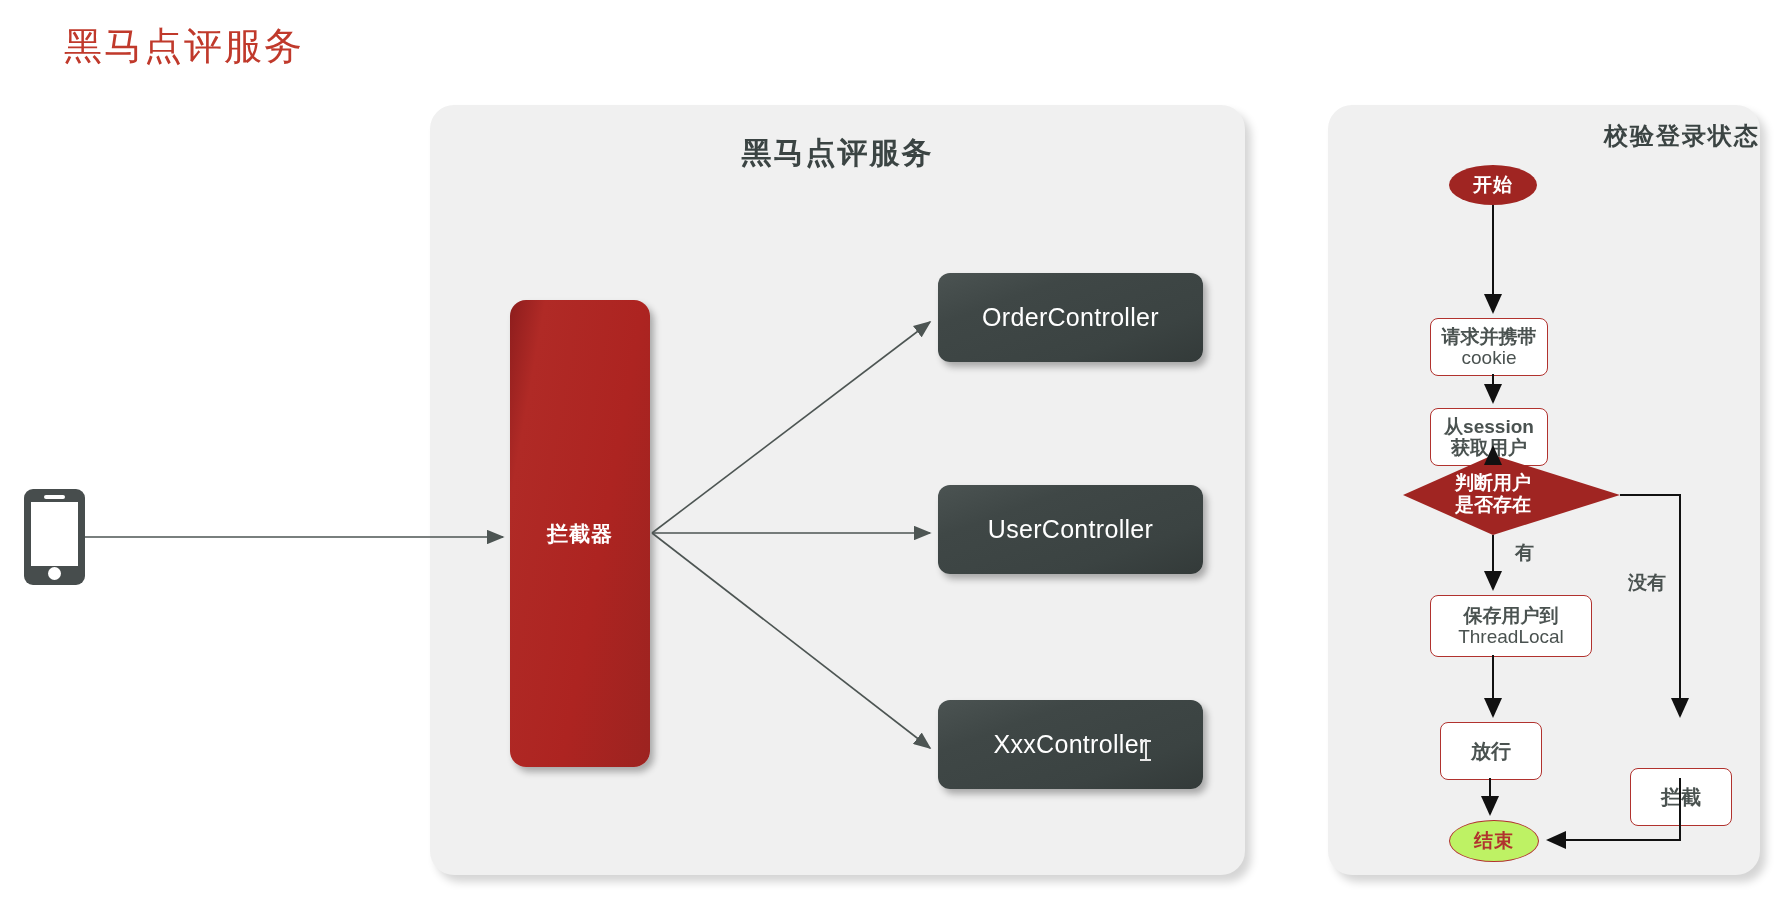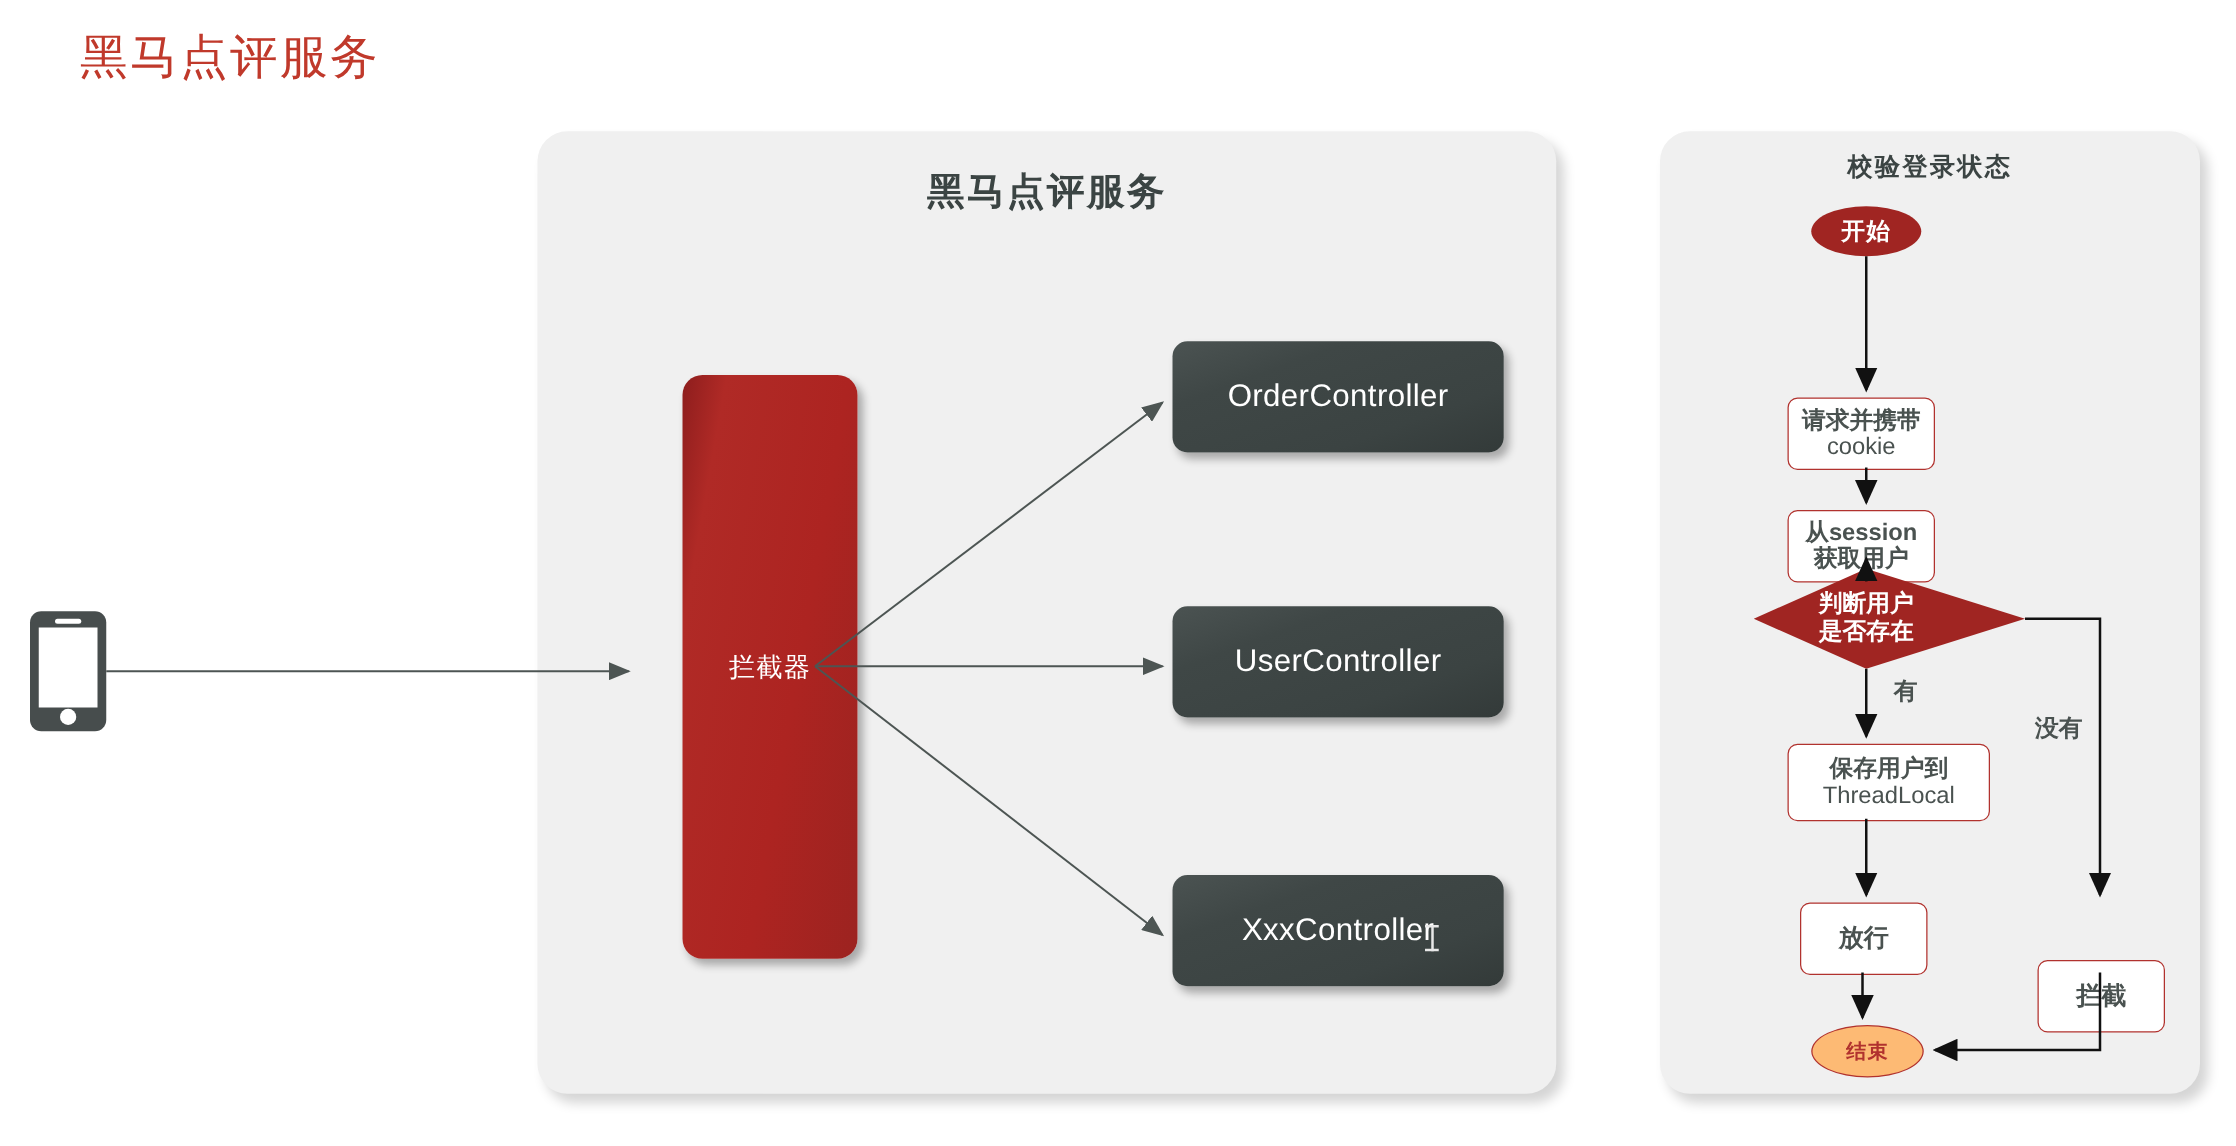--- a/index.html
+++ b/index.html
@@ -22,37 +22,37 @@
     position:absolute;background:#f0f0f0;border-radius:24px;
     box-shadow:6px 7px 9px rgba(0,0,0,.17);
   }
   #panel-service{left:430px;top:105px;width:815px;height:770px;}
   #panel-flow{left:1328px;top:105px;width:432px;height:770px;}
   .panel-title{
     position:absolute;left:0;right:0;text-align:center;
     font-weight:bold;color:#3b4443;white-space:nowrap;
   }
   #panel-service .panel-title{top:28px;font-size:30px;letter-spacing:2px;}
-  #panel-flow .panel-title{top:15px;font-size:20px;letter-spacing:2px;}
+  #panel-flow .panel-title{top:15px;font-size:24px;letter-spacing:2px;text-align:right;}
 
   
   #phone-icon{position:absolute;left:24px;top:489px;width:61px;height:96px;}
   .ph-body{position:absolute;inset:0;background:#474d4d;border-radius:9px;}
   .ph-screen{position:absolute;left:7px;top:13px;right:7px;bottom:19px;background:#fff;}
   .ph-speaker{position:absolute;left:20px;top:6px;width:21px;height:4px;background:#fff;border-radius:2px;}
   .ph-home{position:absolute;left:24px;bottom:5px;width:13px;height:13px;background:#fff;border-radius:50%;}
 
   
   .interceptor{
     position:absolute;left:510px;top:300px;width:140px;height:467px;
     border-radius:16px;
     background:linear-gradient(100deg,#8d1d1d 0%,#b02a26 16%,#ad2421 60%,#9c2320 100%);
     box-shadow:4px 5px 7px rgba(0,0,0,.30);
     display:flex;align-items:center;justify-content:center;
-    color:#fff;font-weight:normal;font-size:21px;letter-spacing:1px;margin-left:36px;
+    color:#fff;font-weight:bold;font-size:21px;letter-spacing:1px;
   }
   .ctrl-box{
     position:absolute;width:265px;height:89px;border-radius:12px;
     background:linear-gradient(160deg,#4b5352 0%,#3f4746 28%,#3b4342 72%,#333a39 100%);
     box-shadow:4px 5px 7px rgba(0,0,0,.30);
     display:flex;align-items:center;justify-content:center;
     color:#fff;font-size:25px;letter-spacing:.3px;
   }
   #box-order{left:938px;top:273px;}
   #box-user{left:938px;top:485px;}
@@ -83,21 +83,21 @@
   #fn-threadlocal{left:1430px;top:595px;width:160px;height:60px;}
   #fn-pass{left:1440px;top:722px;width:100px;height:56px;}
   #fn-block{left:1630px;top:722px;width:100px;height:56px;margin-top:46px;}
   #fn-pass .cn,#fn-block .cn{font-size:20px;}
 
   .term{
     position:absolute;display:flex;align-items:center;justify-content:center;
     border-radius:50%;font-weight:bold;letter-spacing:1px;
   }
   #fn-start{left:1449px;top:165px;width:88px;height:40px;background:#a02522;color:#fff;font-size:19px;}
-  #fn-end{left:1449px;top:820px;width:88px;height:40px;background:#fdba74;border:1.8px solid #b1322e;color:#b1322e;font-size:16px;}
+  #fn-end{left:1449px;top:820px;width:88px;height:40px;background:#bef264;border:1.8px solid #b1322e;color:#b1322e;font-size:19px;}
 
   .edge-label{
     position:absolute;color:#4a5250;font-weight:bold;font-size:19px;white-space:nowrap;
   }
   #lbl-yes{left:1515px;top:540px;}
   #lbl-no{left:1628px;top:570px;}
 </style>
 </head>
 <body>
 

